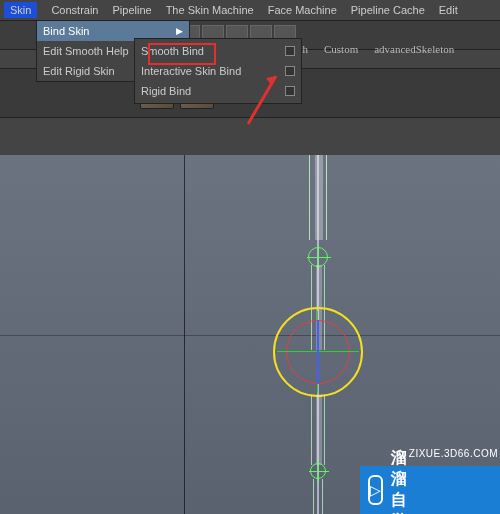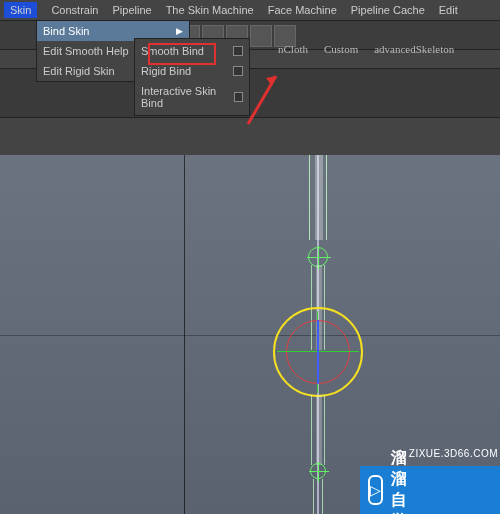--- a/index.html
+++ b/index.html
@@ -12,21 +12,21 @@
   .toolbar-bg { background: #3d3d3d; height: 30px; border-top: 1px solid #222; border-bottom: 1px solid #222; position: relative; }
   .toolbar-icons { position: absolute; left: 130px; top: 4px; display: flex; gap: 2px; }
   .tool-icon { width: 22px; height: 22px; background: #555; border: 1px solid #666; }
   
   .dropdown1 { position: absolute; left: 4px; top: 20px; width: 154px; background: #444; border: 1px solid #222; z-index: 10; margin-left: 32px; }
   .dropdown1 .item { display: flex; align-items: center; justify-content: space-between; padding: 4px 6px; font-size: 11px; color: #ccc; cursor: pointer; }
   .dropdown1 .item.active { background: #5b7a99; color: #fff; }
   .dropdown1 .checkbox { width: 10px; height: 10px; border: 1px solid #888; background: #333; }
   .arrow { font-size: 9px; margin-left: auto; }
   
-  .dropdown2 { position: absolute; left: 134px; top: 38px; width: 116px; background: #444; border: 1px solid #222; z-index: 11; padding: 2px 0; }
+  .dropdown2 { position: absolute; left: 134px; top: 38px; width: 168px; background: #444; border: 1px solid #222; z-index: 11; padding: 2px 0; }
   .dropdown2 .item { display: flex; align-items: center; justify-content: space-between; padding: 4px 6px; font-size: 11px; color: #ccc; cursor: pointer; }
   .dropdown2 .checkbox { width: 10px; height: 10px; border: 1px solid #888; background: #333; }
   .highlight-box { position: absolute; left: 148px; top: 43px; width: 68px; height: 22px; border: 2px solid #e03030; z-index: 12; pointer-events: none; }
   
   .shelf-tabs { position: absolute; left: 278px; top: 43px; display: flex; gap: 16px; font-size: 11px; color: #bbb; z-index: 5; }
   .shelf-tabs span { cursor: pointer; font-family: Liberation Serif, serif; }
   
   .shelf-icons { position: absolute; left: 0; top: 68px; width: 500px; height: 50px; background: #3a3a3a; border-top: 1px solid #222; border-bottom: 1px solid #222; padding: 6px 140px; display: flex; gap: 6px; z-index: 2; }
   .shelf-icon { width: 34px; height: 34px; background: linear-gradient(135deg, #7a6a5a, #5a4a3a); border: 1px solid #222; border-radius: 2px; }
   
@@ -115,25 +115,25 @@
     <span class="arrow">▶</span>
   </div>
 </div>
 
 <div class="dropdown2">
   <div class="item">
     <span>Smooth Bind</span>
     <span class="checkbox"></span>
   </div>
   <div class="item">
-    <span>Rigid Bind</span>
+    <span>Interactive Skin Bind</span>
     <span class="checkbox"></span>
   </div>
   <div class="item">
-    <span>Interactive Skin Bind</span>
+    <span>Rigid Bind</span>
     <span class="checkbox"></span>
   </div>
 </div>
 
 <div class="highlight-box"></div>
 
 <svg class="red-arrow" viewBox="0 0 40 60">
   <line x1="36" y1="6" x2="8" y2="54" stroke="#e03030" stroke-width="3"></line>
   <polygon points="36,6 26,8 32,16" fill="#e03030"></polygon>
 </svg>

